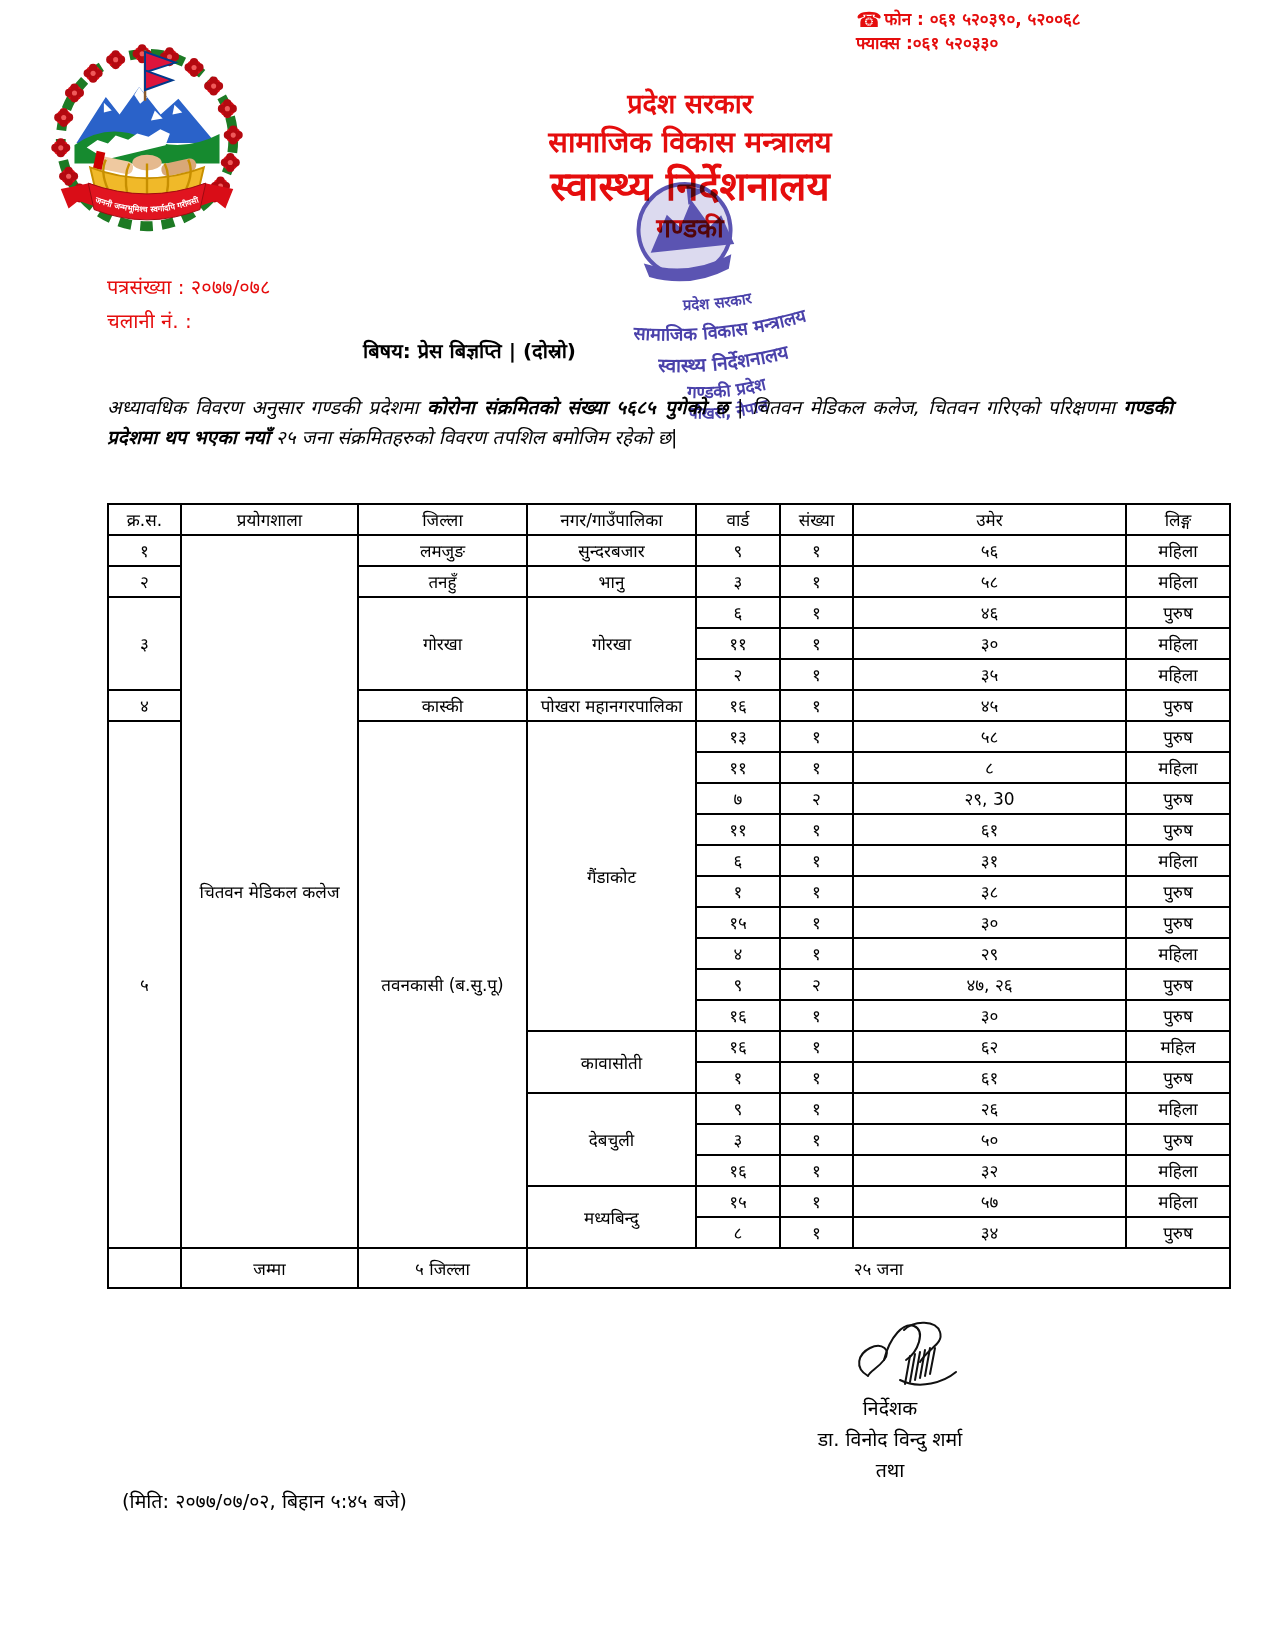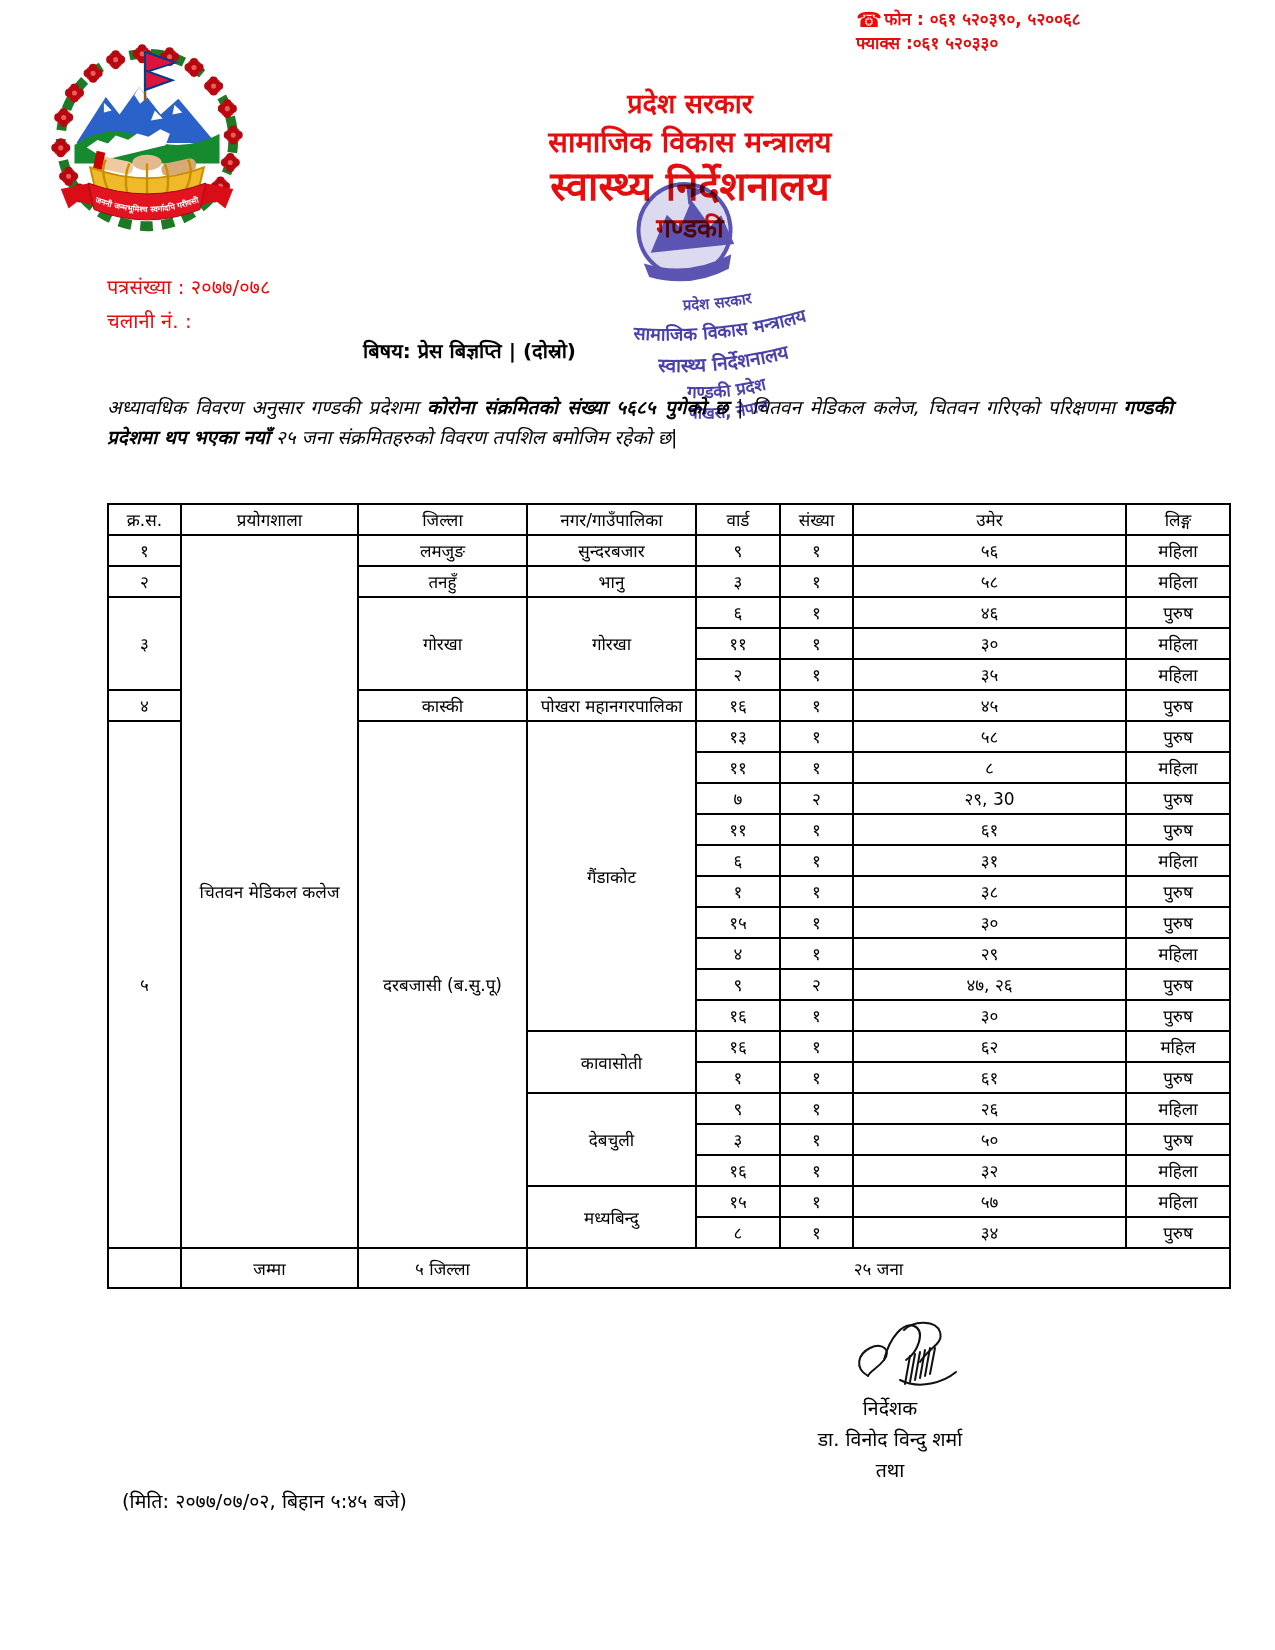--- a/index.html
+++ b/index.html
@@ -245,21 +245,21 @@
           <td>४</td>
           <td>कास्की</td>
           <td>पोखरा महानगरपालिका</td>
           <td>१६</td>
           <td>१</td>
           <td>४५</td>
           <td>पुरुष</td>
         </tr>
         <tr>
           <td rowspan="17">५</td>
-          <td rowspan="17">दरबजासी (ब.सु.पू)</td>
+          <td rowspan="17">तवनकासी (ब.सु.पू)</td>
           <td rowspan="10">गैंडाकोट</td>
           <td>१३</td>
           <td>१</td>
           <td>५८</td>
           <td>पुरुष</td>
         </tr>
         <tr>
           <td>११</td>
           <td>१</td>
           <td>८</td>

